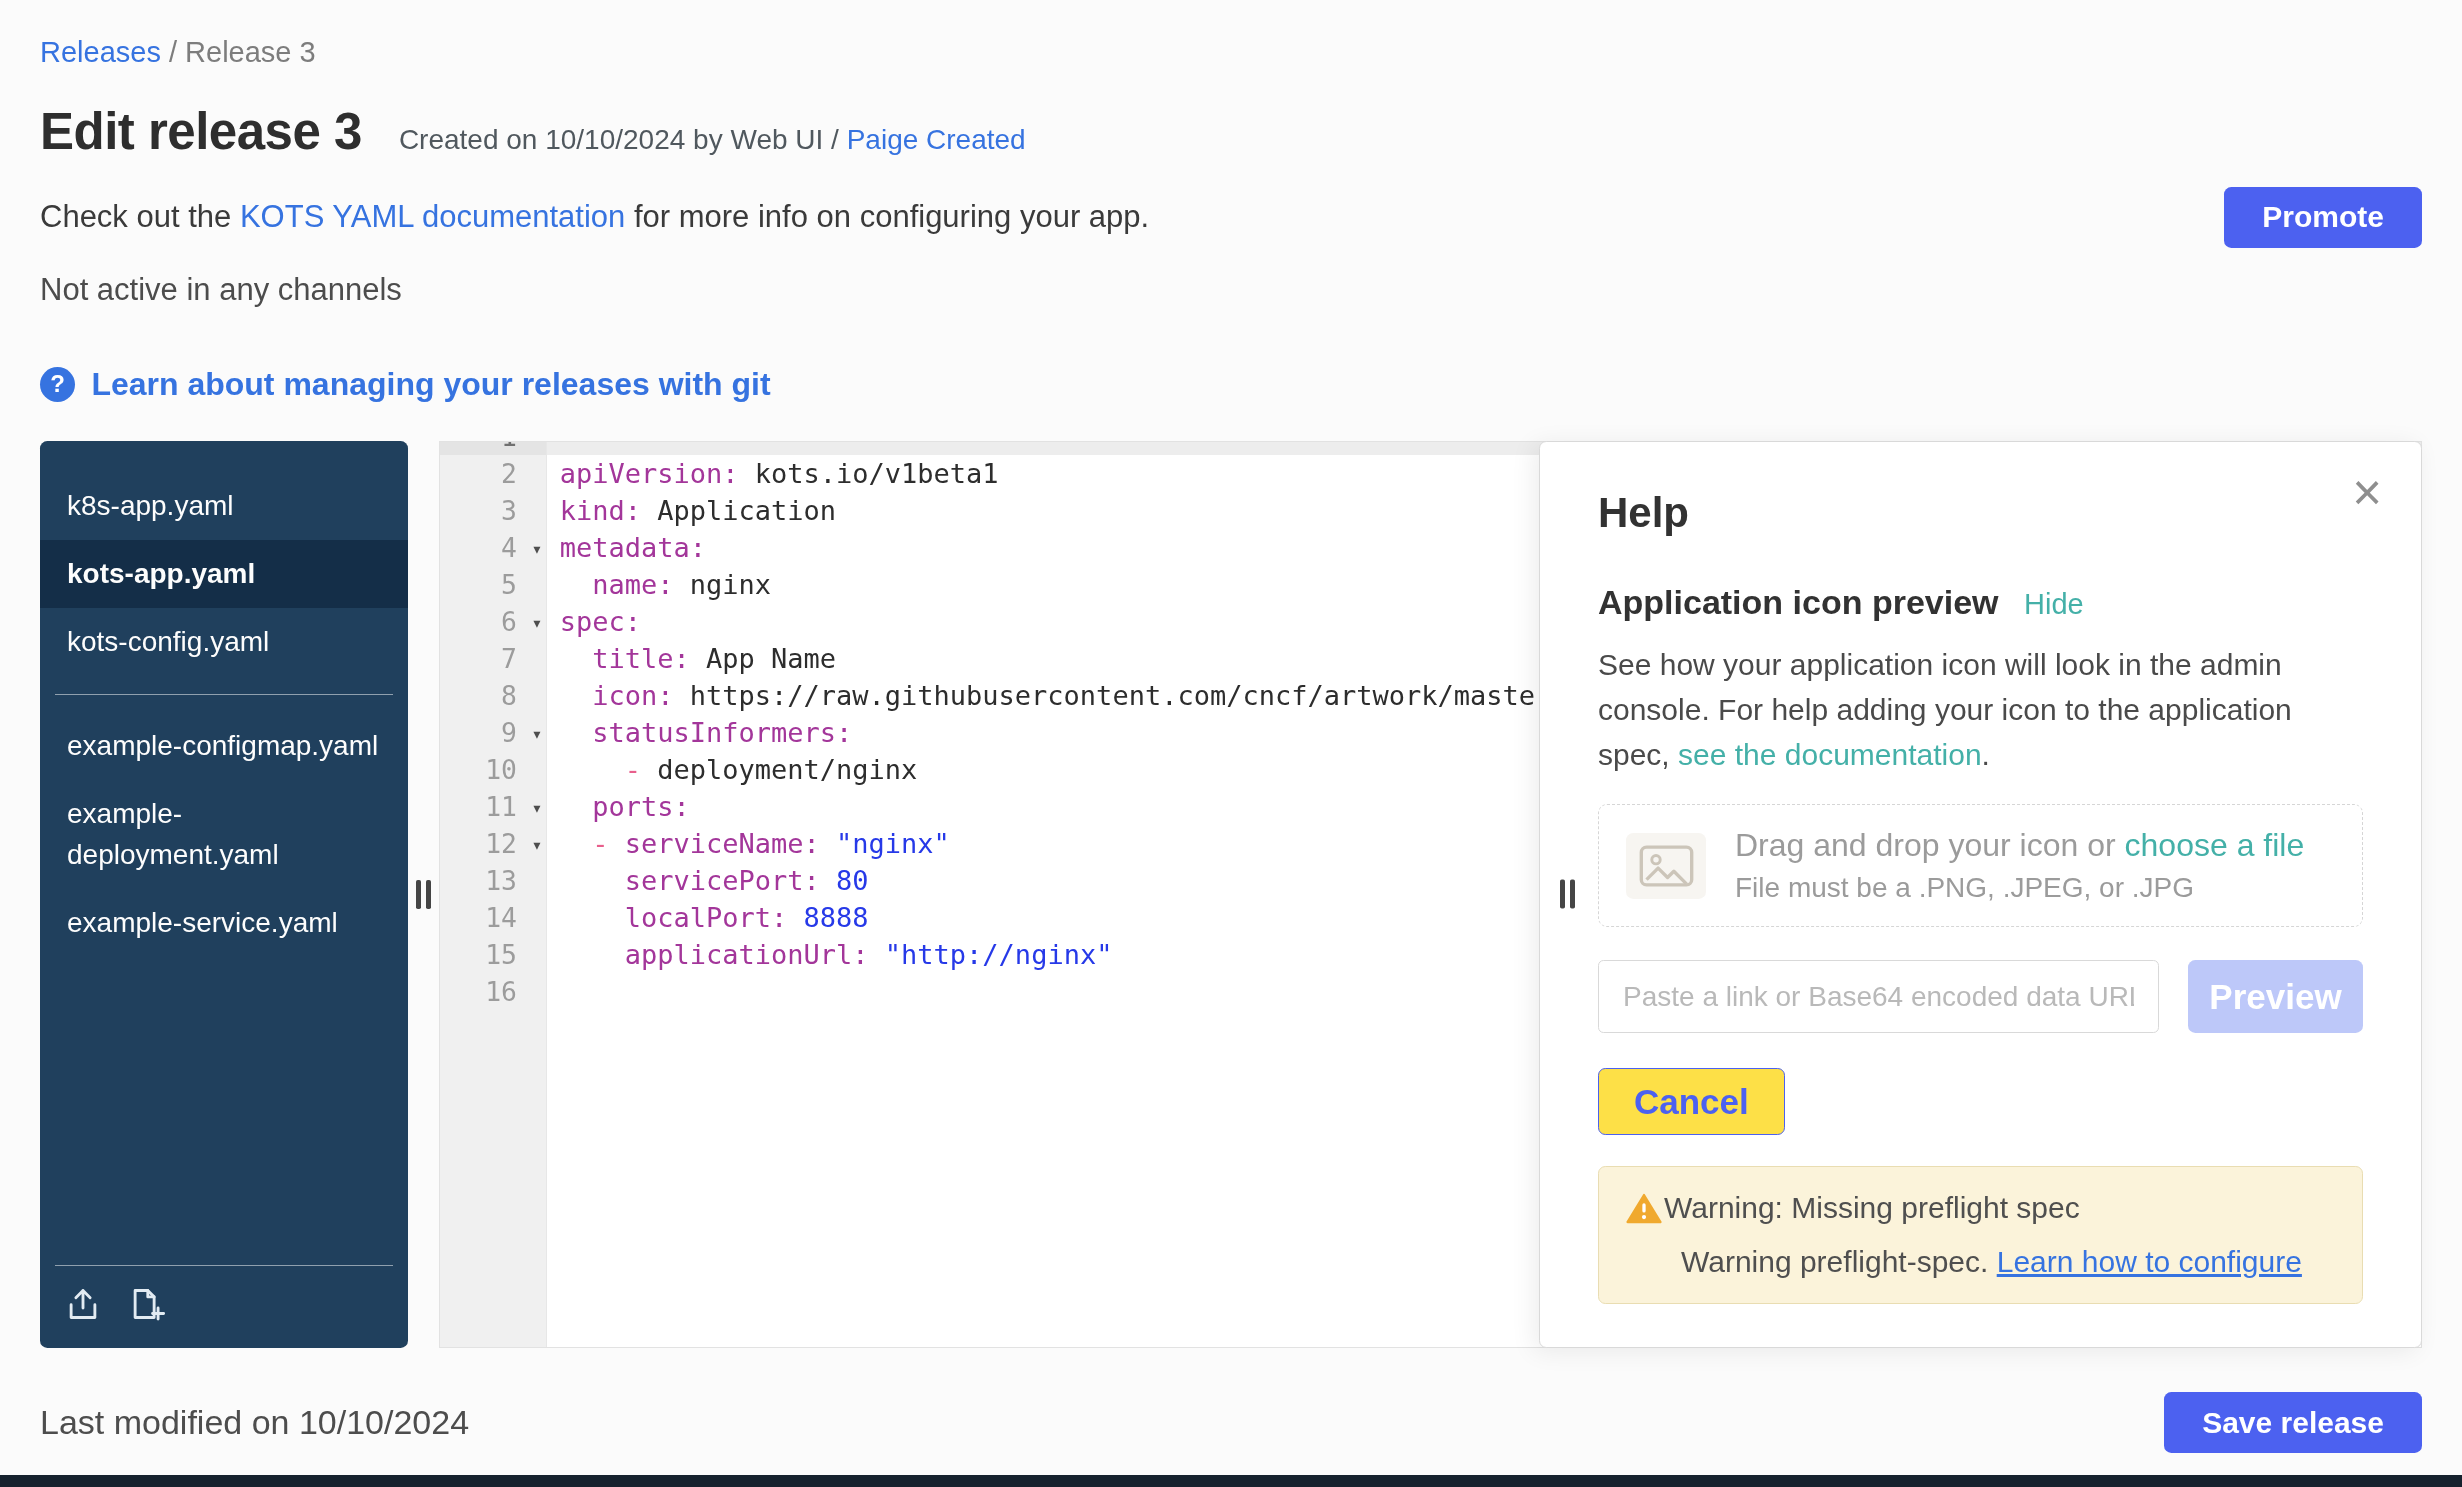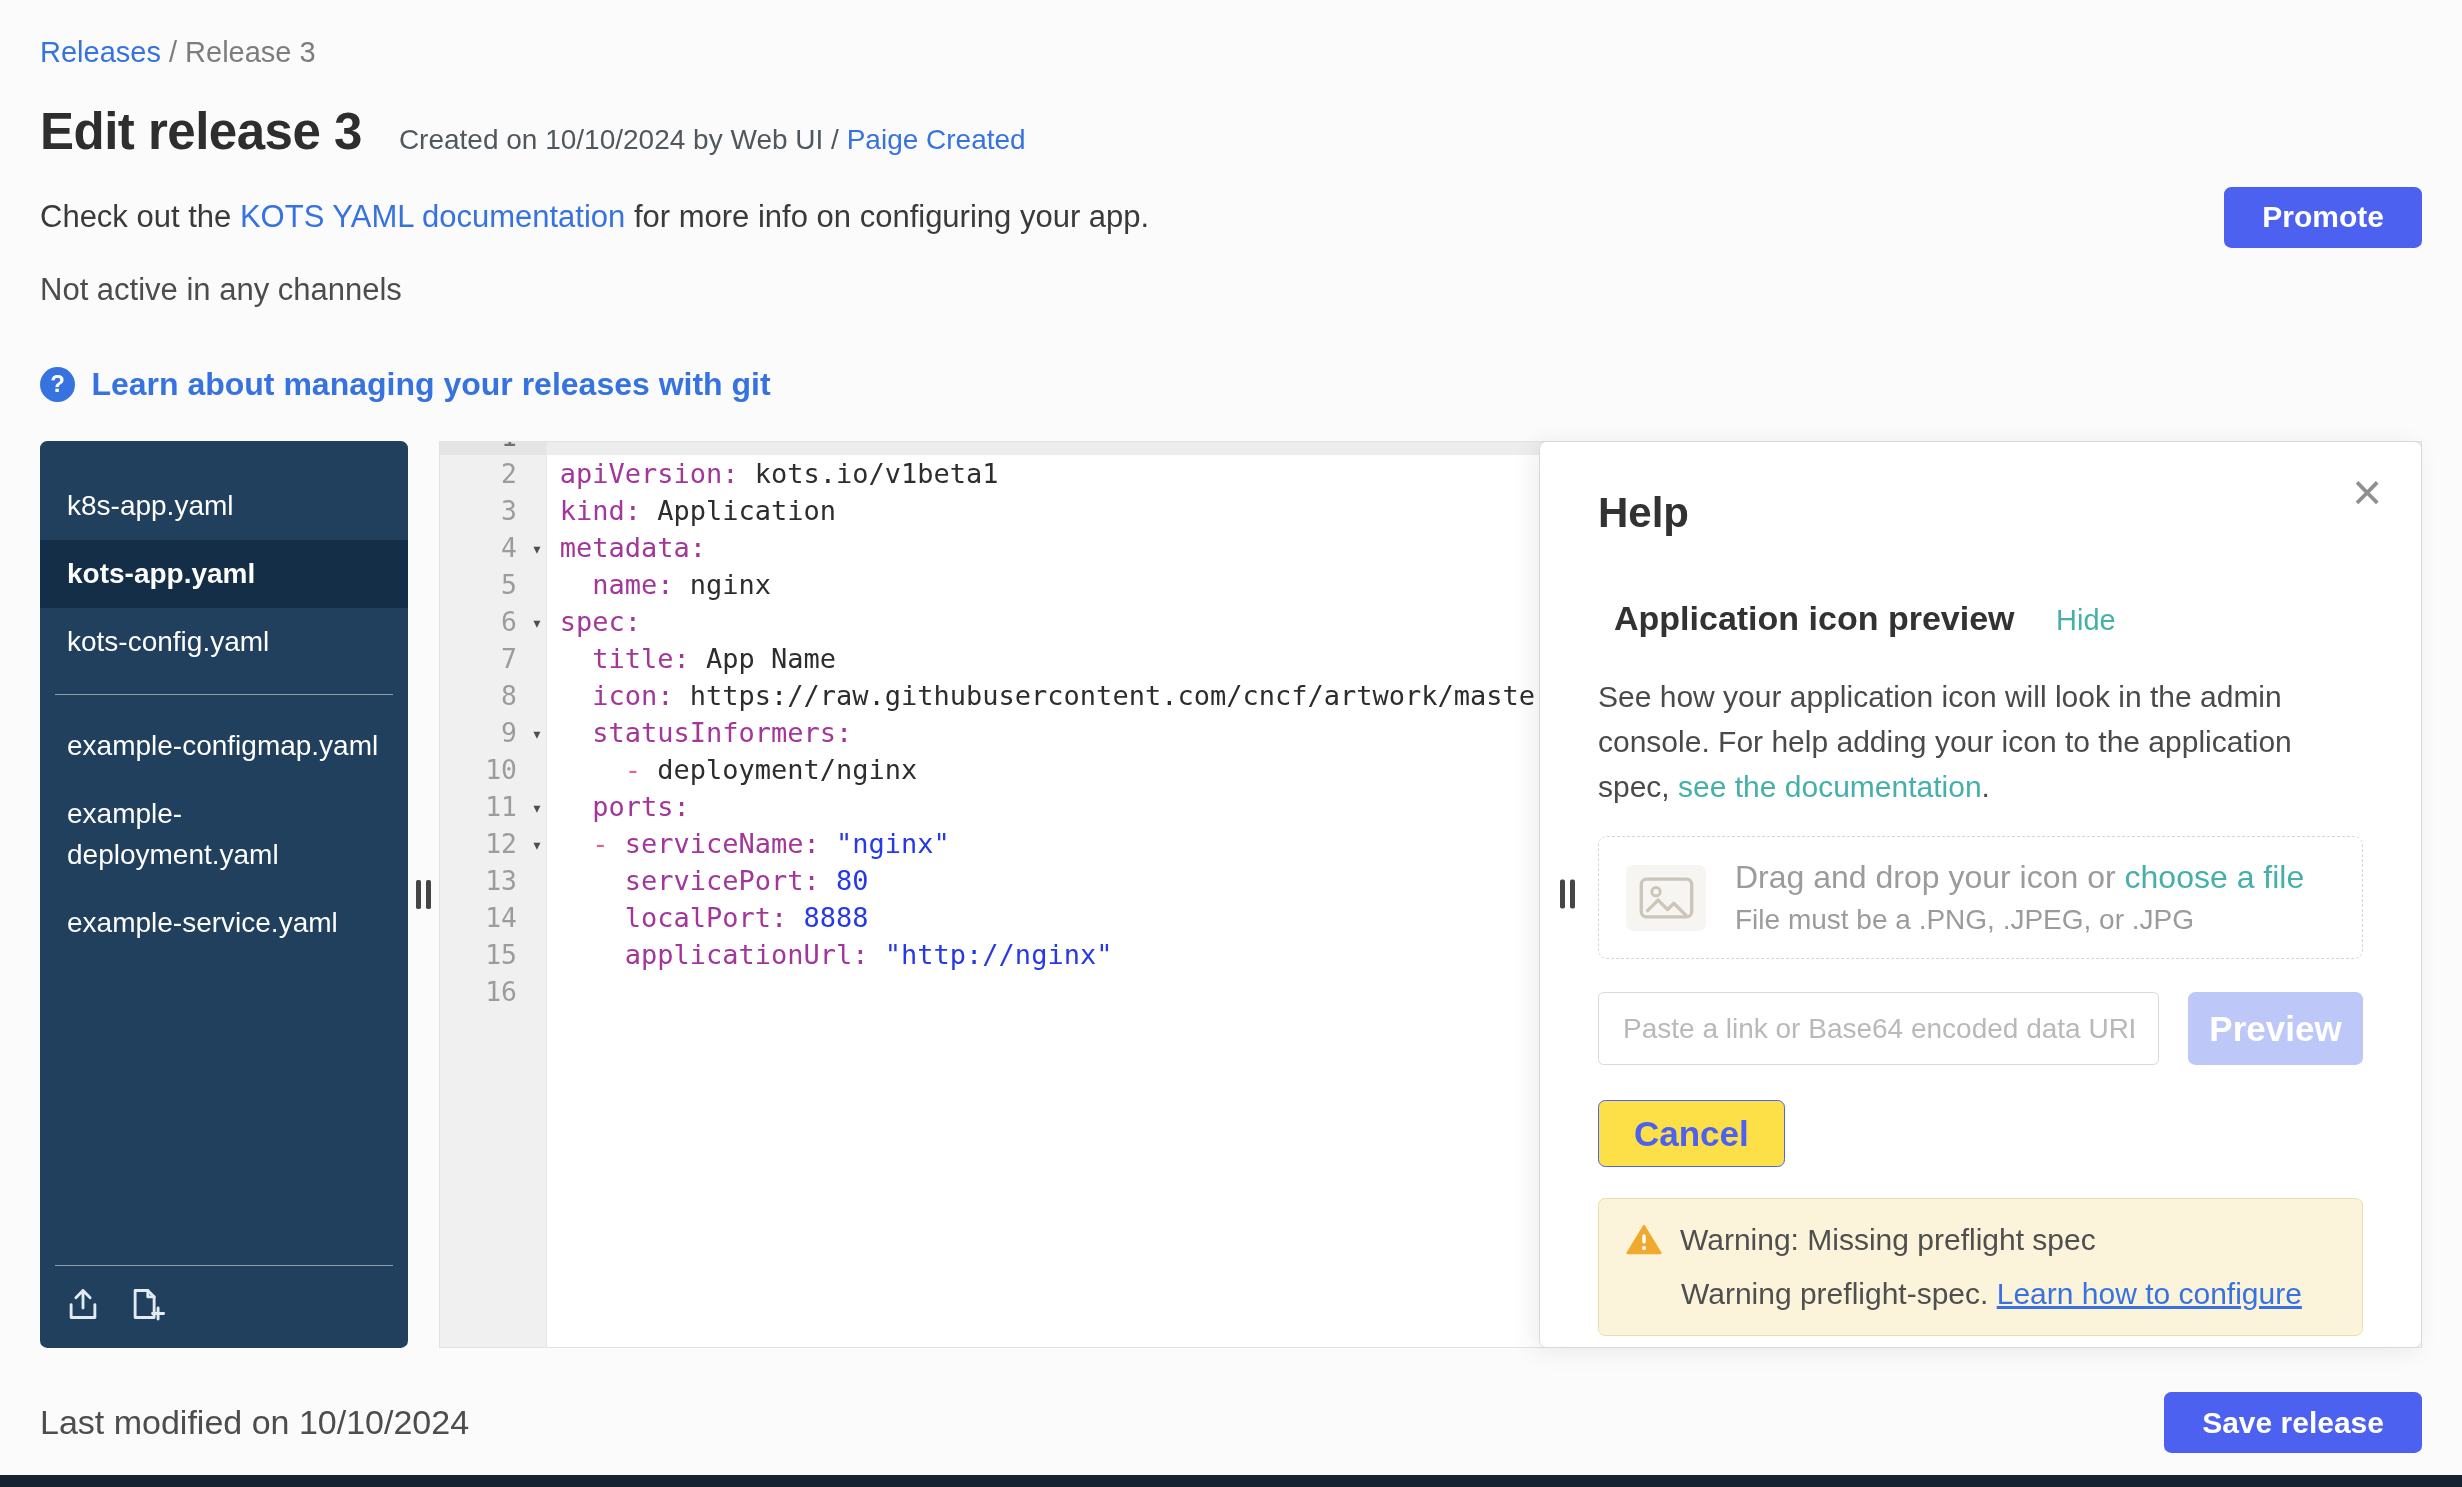--- a/index.html
+++ b/index.html
@@ -95,21 +95,21 @@
     background: #fff; border: 0.9px solid #d9d9d9; border-radius: 7.3px;
     box-shadow: -5.5px 3.6px 24px rgba(0,0,0,0.07);
     padding: 40px 58px; overflow: hidden;
   }
   .close-x {
     position: absolute; top: 24px; right: 33px; background: none; border: none;
     font-size: 51px; font-weight: 300; color: #8f8f8f; line-height: 1;
   }
   .help-panel h2 { margin: 7.3px 0 0 0; font-size: 42px; font-weight: 600; color: #323232; }
   .section-row { margin-top: 46px; display: flex; align-items: baseline; gap: 25.5px; }
-  .section-row h3 { margin: 16px; font-size: 34px; font-weight: 700; color: #323232; }
+  .section-row h3 { margin: 0; font-size: 34px; font-weight: 700; color: #323232; }
   .section-row a { font-size: 29px; }
   .help-body { margin: 20px 0 0 0; font-size: 30px; line-height: 1.5; color: #4a4a4a; }
   .dropzone {
     margin-top: 27px; border: 1.8px dashed #d6d6d6; border-radius: 9px;
     padding: 22px 27px; display: flex; align-items: center; gap: 29px;
   }
   .img-icon {
     width: 80px; height: 66px; background: #f7f5f1; border-radius: 7.3px;
     display: inline-flex; align-items: center; justify-content: center; color: #ccc5b9; flex-shrink: 0;
   }
@@ -128,21 +128,21 @@
   }
   .btn-cancel {
     margin-top: 35px; height: 67px; padding: 0 35px; background: #fde047;
     border: 0.9px solid var(--primary); color: var(--primary); border-radius: 7.3px;
     font-size: 35px; font-weight: 700;
   }
   .warning-box {
     margin-top: 31px; background: var(--warn-bg); border: 0.9px solid var(--warn-border);
     border-radius: 7.3px; padding: 24px 27px; font-size: 30px; color: #4f4f4f;
   }
-  .warn-row { display: flex; align-items: flex-start; gap: 18px; }
+  .warn-row { display: flex; align-items: center; gap: 2px; }
   .warn-icon { display: inline-flex; flex-shrink: 0; }
   .warn-icon svg { width: 36px; height: 33px; }
   .warn-row2 { margin-top: 20px; margin-left: 55px; }
   .warn-row2 a { text-decoration: underline; }
 
   
   .footer { margin-top: 44px; display: flex; justify-content: space-between; align-items: center; }
   .footer .modified { font-size: 34px; color: #4d4d4d; }
   .bottom-strip { position: absolute; left: 0; right: 0; bottom: 0; height: 12.7px; background: #16222e; }
 </style>

